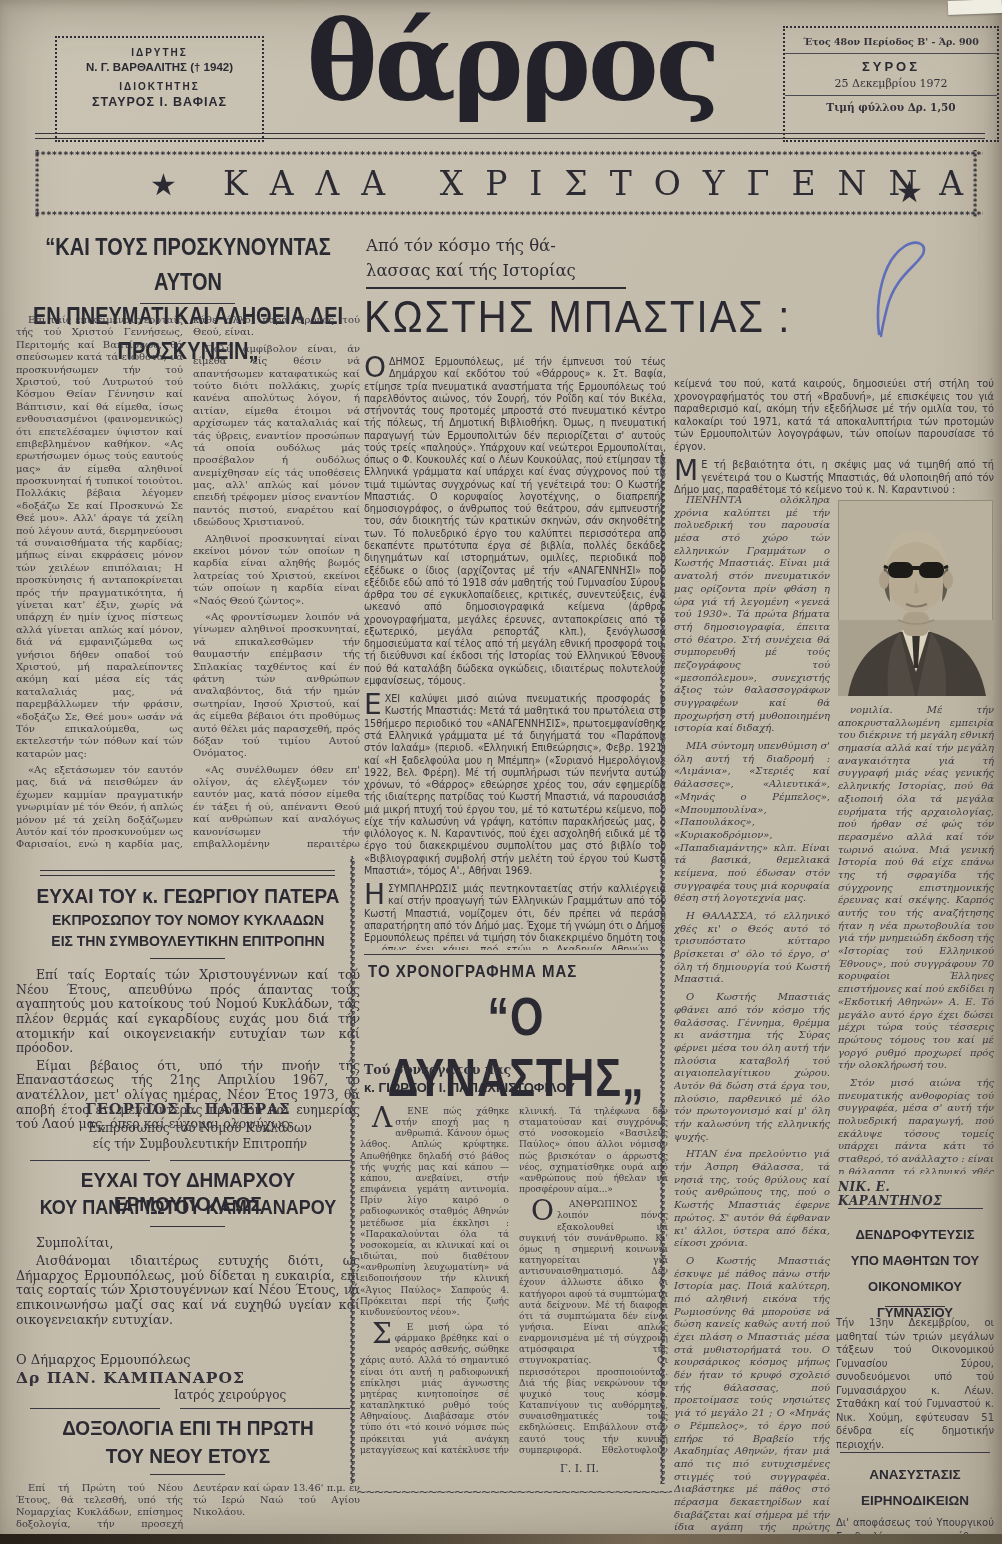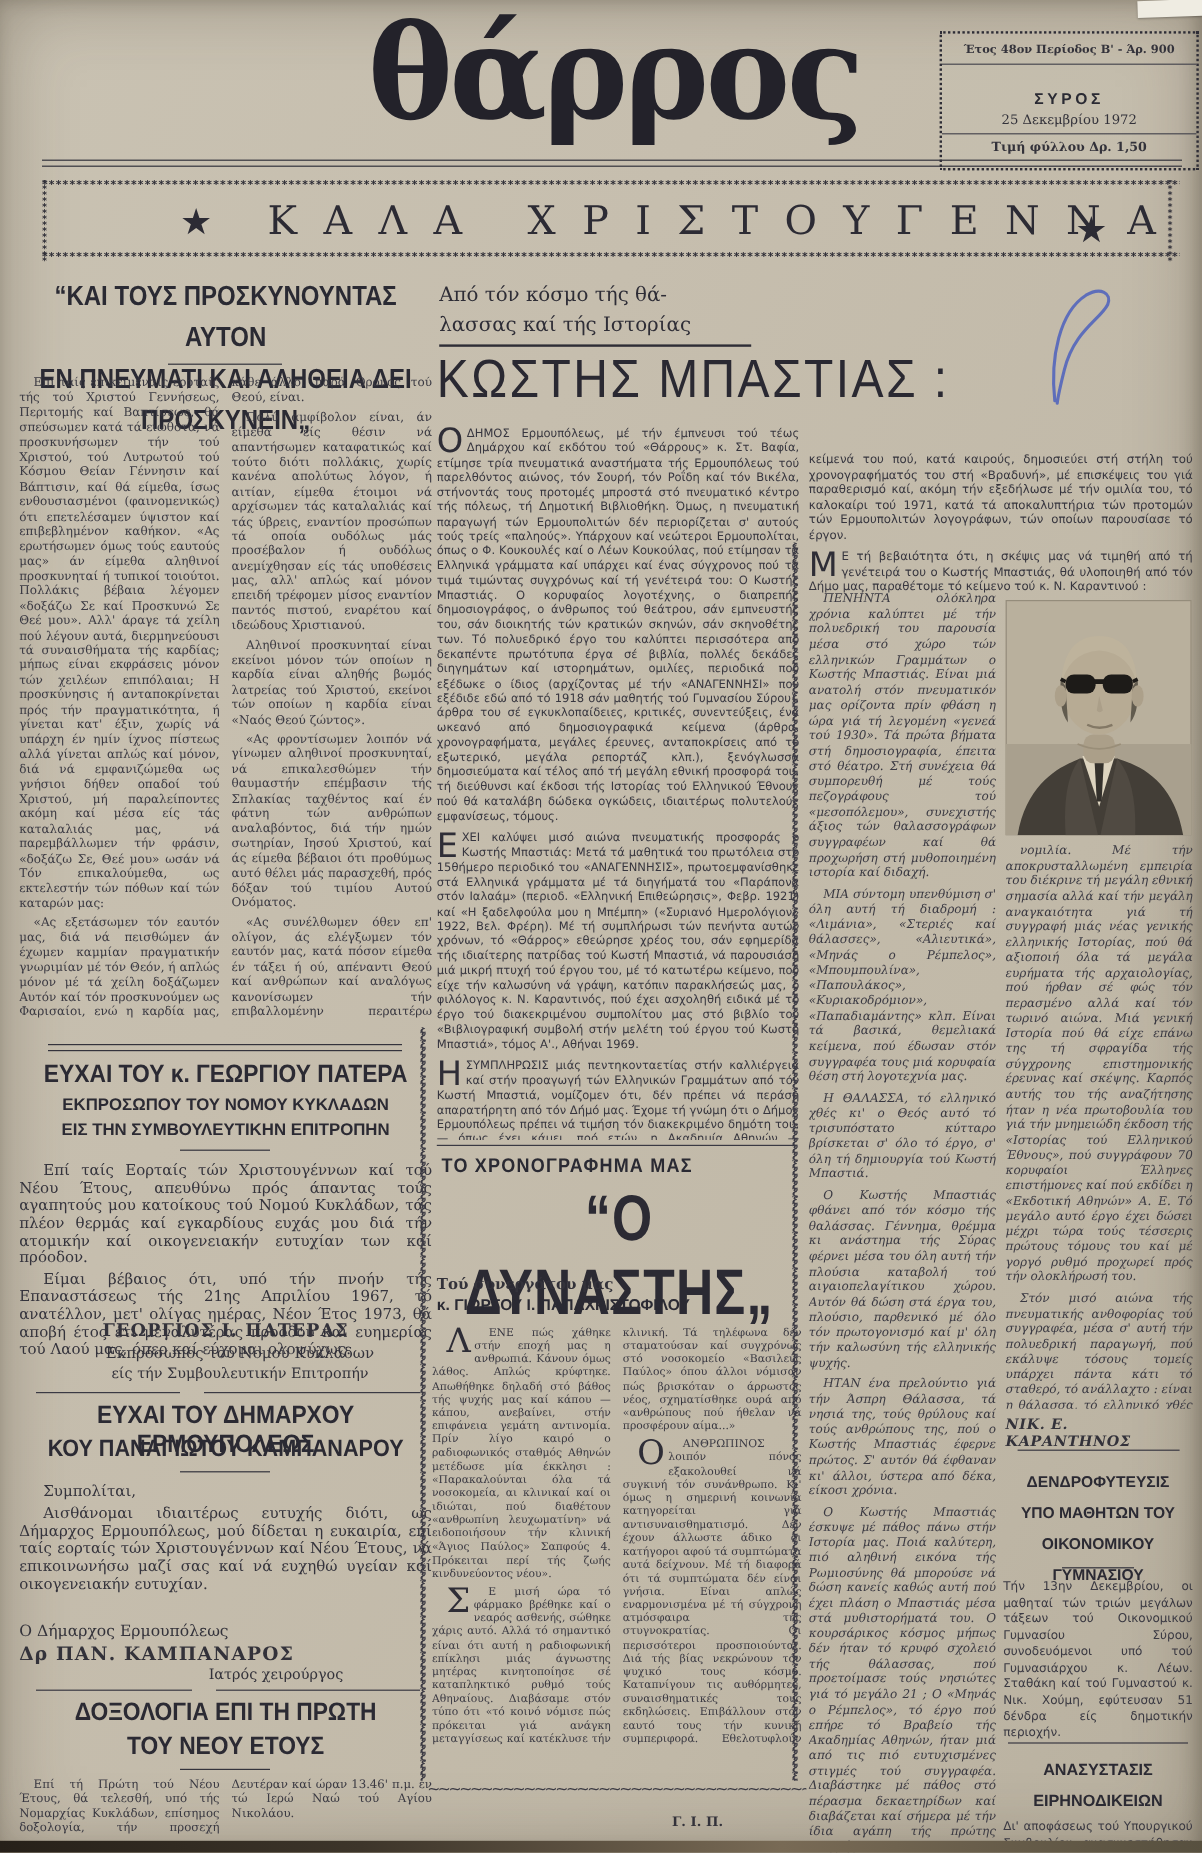--- a/index.html
+++ b/index.html
@@ -41,26 +41,32 @@
   .wave-h{font-family:"DejaVu Sans",sans-serif;font-size:13px;letter-spacing:-2px;color:#3b3a43;overflow:hidden;white-space:nowrap;height:12px;}
   .section-title{font-family:"Liberation Sans","DejaVu Sans",sans-serif;font-weight:bold;color:#2b2a33;text-align:center;}
   .clip{overflow:hidden;}
   .photo-svg{filter:sepia(.15) contrast(.95);}
 </style>
 </head>
 <body>
 
 <div class="page">
 
+  <div class="abs mbox" style="left:55px;top:36px;width:205px;height:102px;">
+    <div class="cond t-c" style="font-size:10px;margin-top:9px;letter-spacing:2px;">ΙΔΡΥΤΗΣ</div>
+    <div class="cond t-c" style="font-size:11.5px;margin-top:3px;">Ν. Γ. ΒΑΡΘΑΛΙΤΗΣ († 1942)</div>
+    <div class="cond t-c" style="font-size:10px;margin-top:8px;letter-spacing:2px;">ΙΔΙΟΚΤΗΤΗΣ</div>
+    <div class="cond t-c" style="font-size:12.5px;margin-top:3px;letter-spacing:1px;">ΣΤΑΥΡΟΣ Ι. ΒΑΦΙΑΣ</div>
+  </div>
 
   <div class="abs mast-title" style="left:262px;top:2px;width:500px;height:132px;">θάρρος</div>
 
   <div class="abs mbox" style="left:783px;top:26px;width:212px;height:112px;">
     <div class="t-c" style="font-size:9.5px;margin-top:8px;font-weight:bold;">Έτος 48ον Περίοδος Β' - Άρ. 900</div>
-    <div class="cond t-c" style="font-size:13px;margin-top:6px;letter-spacing:3px;border-top:1px solid #4a4950;padding-top:21px;">ΣΥΡΟΣ</div>
+    <div class="cond t-c" style="font-size:13px;margin-top:6px;letter-spacing:3px;border-top:1px solid #4a4950;padding-top:5px;">ΣΥΡΟΣ</div>
     <div class="t-c" style="font-size:11px;margin-top:3px;font-weight:normal;">25 Δεκεμβρίου 1972</div>
     <div class="t-c" style="font-size:10.5px;margin-top:5px;border-top:1px solid #4a4950;padding-top:5px;font-weight:bold;">Τιμή φύλλου Δρ. 1,50</div>
   </div>
 
   <div class="abs drule" style="left:35px;top:133px;width:950px;"></div>
 
   <div class="abs banner" style="left:35px;top:150px;width:948px;height:70px;">
     <div class="star-row" style="top:0;">************************************************************************************************************************************************************************************************************************************************</div>
     <div class="star-row" style="bottom:0;">************************************************************************************************************************************************************************************************************************************************</div>
     <div class="star-col" style="left:0;">*
@@ -172,21 +178,21 @@
   <div class="abs cond" style="left:368px;top:962px;width:300px;font-size:15px;letter-spacing:1px;transform:scaleY(1.1);transform-origin:top left;">ΤΟ ΧΡΟΝΟΓΡΑΦΗΜΑ ΜΑΣ</div>
   <div class="abs t-c" style="left:364px;top:986px;width:304px;font-family:'Liberation Sans','DejaVu Sans',sans-serif;font-size:43px;font-weight:bold;letter-spacing:1px;color:#2b2a33;transform:scaleY(1.25);transform-origin:top center;">“Ο ΔΥΝΑΣΤΗΣ„</div>
   <div class="abs t-r" style="left:364px;top:1062px;width:300px;font-size:12.5px;font-weight:bold;">Τού συνεργάτου μας</div>
   <div class="abs t-r cond" style="left:364px;top:1080px;width:300px;font-size:13px;">κ. ΓΙΩΡΓΟΥ Ι. ΠΑΠΑΧΡΙΣΤΟΦΙΛΟΥ</div>
 
   <div class="abs serif-body cols2 clip" style="left:360px;top:1106px;width:308px;height:358px;font-size:9px;">
       <p><span class="cap">Λ</span>ΕΝΕ πώς χάθηκε στήν εποχή μας η ανθρωπιά. Κάνουν όμως λάθος. Απλώς κρύφτηκε. Απωθήθηκε δηλαδή στό βάθος τής ψυχής μας καί κάπου — κάπου, ανεβαίνει, στήν επιφάνεια γεμάτη αντινομία. Πρίν λίγο καιρό ο ραδιοφωνικός σταθμός Αθηνών μετέδωσε μία έκκλησι : «Παρακαλούνται όλα τά νοσοκομεία, αι κλινικαί καί οι ιδιώται, πού διαθέτουν «ανθρωπίνη λευχωματίνη» νά ειδοποιήσουν τήν κλινική «Άγιος Παύλος» Σαπφούς 4. Πρόκειται περί τής ζωής κινδυνεύοντος νέου».</p>
       <p><span class="cap">Σ</span>Ε μισή ώρα τό φάρμακο βρέθηκε καί ο νεαρός ασθενής, σώθηκε χάρις αυτό. Αλλά τό σημαντικό είναι ότι αυτή η ραδιοφωνική επίκλησι μιάς άγνωστης μητέρας κινητοποίησε σέ καταπληκτικό ρυθμό τούς Αθηναίους. Διαβάσαμε στόν τύπο ότι «τό κοινό νόμισε πώς πρόκειται γιά ανάγκη μεταγγίσεως καί κατέκλυσε τήν κλινική. Τά τηλέφωνα δέν σταματούσαν καί συγχρόνως στό νοσοκομείο «Βασιλεύς Παύλος» όπου άλλοι νόμισαν πώς βρισκόταν ο άρρωστος νέος, σχηματίσθηκε ουρά από «ανθρώπους πού ήθελαν νά προσφέρουν αίμα...»</p>
       <p><span class="cap">Ο</span> ΑΝΘΡΩΠΙΝΟΣ λοιπόν πόνος εξακολουθεί νά συγκινή τόν συνάνθρωπο. Κι' όμως η σημερινή κοινωνία κατηγορείται γιά αντισυναισθηματισμό. Δέν έχουν άλλωστε άδικο οι κατήγοροι αφού τά συμπτώματα αυτά δείχνουν. Μέ τή διαφορά ότι τά συμπτώματα δέν είναι γνήσια. Είναι απλώς εναρμονισμένα μέ τή σύγχρονη ατμόσφαιρα τής στυγνοκρατίας. Οι περισσότεροι προσποιούνται. Διά τής βίας νεκρώνουν τόν ψυχικό τους κόσμο. Καταπνίγουν τις αυθόρμητες, συναισθηματικές τους εκδηλώσεις. Επιβάλλουν στόν εαυτό τους τήν κυνική συμπεριφορά. Εθελοτυφλούν γιά νά υπηρετήσουν τό «έν στενή εννοία» ατομικό τους συμφέρον. Πιστεύουν πώς σ' αυτές τις εκδηλώσεις βρίσκεται τό στοιχείο τής ισχύος. Κάθε άλλη πράξι προδίδει αδύνατο καί κοινωνικά χρεωκοπημένο χαρακτήρα.</p>
     </div>
-  <div class="abs t-r" style="left:560px;top:1512px;width:100px;font-size:11px;font-weight:bold;">Γ. Ι. Π.</div>
+  <div class="abs t-r" style="left:560px;top:1462px;width:100px;font-size:11px;font-weight:normal;">Γ. Ι. Π.</div>
 
   <div class="abs wave-h" style="left:356px;top:1484px;width:316px;">~~~~~~~~~~~~~~~~~~~~~~~~~~~~~~~~~~~~~~~~~~~~~~~~~~~~~~~~~~~~~~~~~~~~~~~~~~~~~~~~</div>
 
   <div class="abs squig-v clip" style="left:350px;top:856px;height:628px;">ξ
 ξ
 ξ
 ξ
 ξ
 ξ
 ξ

